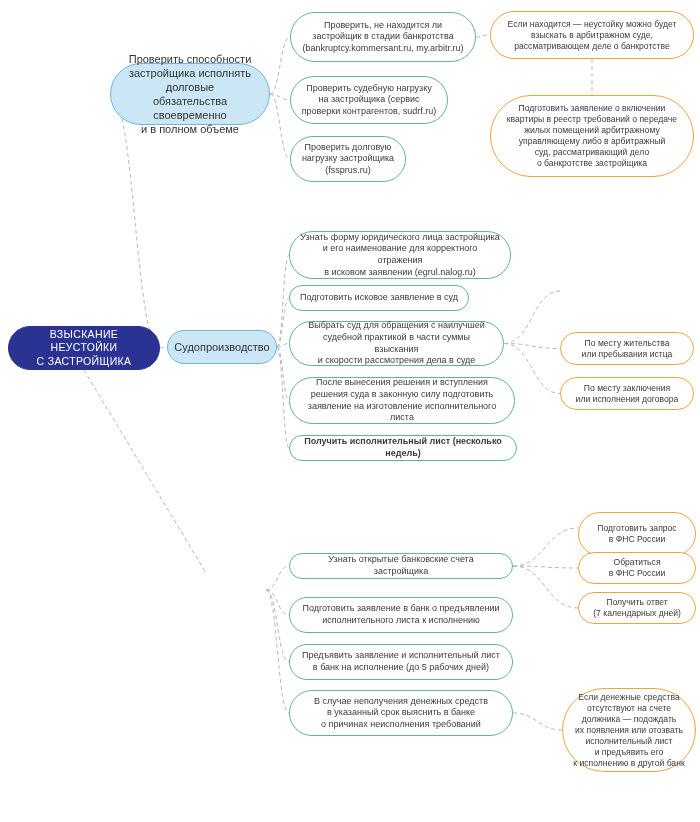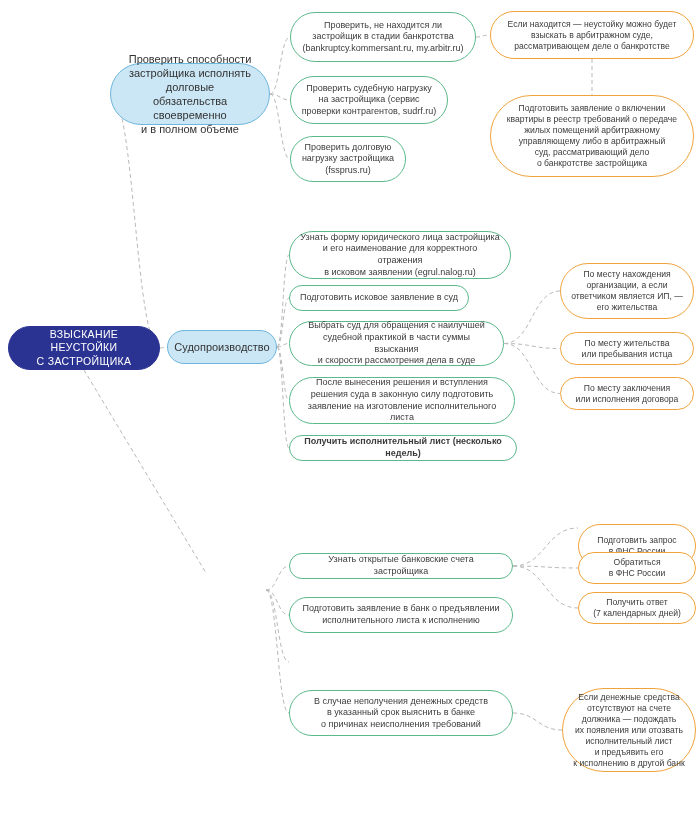--- a/index.html
+++ b/index.html
@@ -128,35 +128,33 @@
 и его наименование для корректного отражения
 в исковом заявлении (egrul.nalog.ru)</div>
     <div class="node leaf-green" style="left: 289px; top: 285px; width: 180px; height: 26px;">Подготовить исковое заявление в суд</div>
     <div class="node leaf-green" style="left: 289px; top: 321px; width: 215px; height: 45px;">Выбрать суд для обращения с наилучшей
 судебной практикой в части суммы взыскания
 и скорости рассмотрения дела в суде</div>
     <div class="node leaf-green" style="left: 289px; top: 377px; width: 226px; height: 47px;">После вынесения решения и вступления
 решения суда в законную силу подготовить
 заявление на изготовление исполнительного листа</div>
     <div class="node leaf-green" style="left: 289px; top: 435px; width: 228px; height: 26px; font-weight: bold;">Получить исполнительный лист (несколько недель)</div>
-    <div class="node leaf-orange" style="left: 560px; top: 263px; width: 134px; height: 56px;">По месту нахождения
-организации, а если
-ответчиком является ИП, —
-его жительства</div>
     <div class="node leaf-orange" style="left: 560px; top: 332px; width: 134px; height: 33px;">По месту жительства
 или пребывания истца</div>
     <div class="node leaf-orange" style="left: 560px; top: 377px; width: 134px; height: 33px;">По месту заключения
 или исполнения договора</div>
     <div class="node leaf-green" style="left: 289px; top: 553px; width: 224px; height: 26px;">Узнать открытые банковские счета застройщика</div>
     <div class="node leaf-green" style="left: 289px; top: 597px; width: 224px; height: 36px;">Подготовить заявление в банк о предъявлении
 исполнительного листа к исполнению</div>
+    <div class="node leaf-green" style="left: 289px; top: 644px; width: 224px; height: 36px;">Предъявить заявление и исполнительный лист
+в банк на исполнение (до 5 рабочих дней)</div>
     <div class="node leaf-green" style="left: 289px; top: 690px; width: 224px; height: 46px;">В случае неполучения денежных средств
 в указанный срок выяснить в банке
 о причинах неисполнения требований</div>
-    <div class="node leaf-orange" style="left: 578px; top: 524px; width: 118px; height: 44px;">Подготовить запрос
+    <div class="node leaf-orange" style="left: 578px; top: 512px; width: 118px; height: 44px;">Подготовить запрос
 в ФНС России</div>
     <div class="node leaf-orange" style="left: 578px; top: 552px; width: 118px; height: 32px;">Обратиться
 в ФНС России</div>
     <div class="node leaf-orange" style="left: 578px; top: 592px; width: 118px; height: 32px;">Получить ответ
 (7 календарных дней)</div>
     <div class="node leaf-orange" style="left: 562px; top: 688px; width: 134px; height: 84px;">Если денежные средства
 отсутствуют на счете
 должника — подождать
 их появления или отозвать
 исполнительный лист

